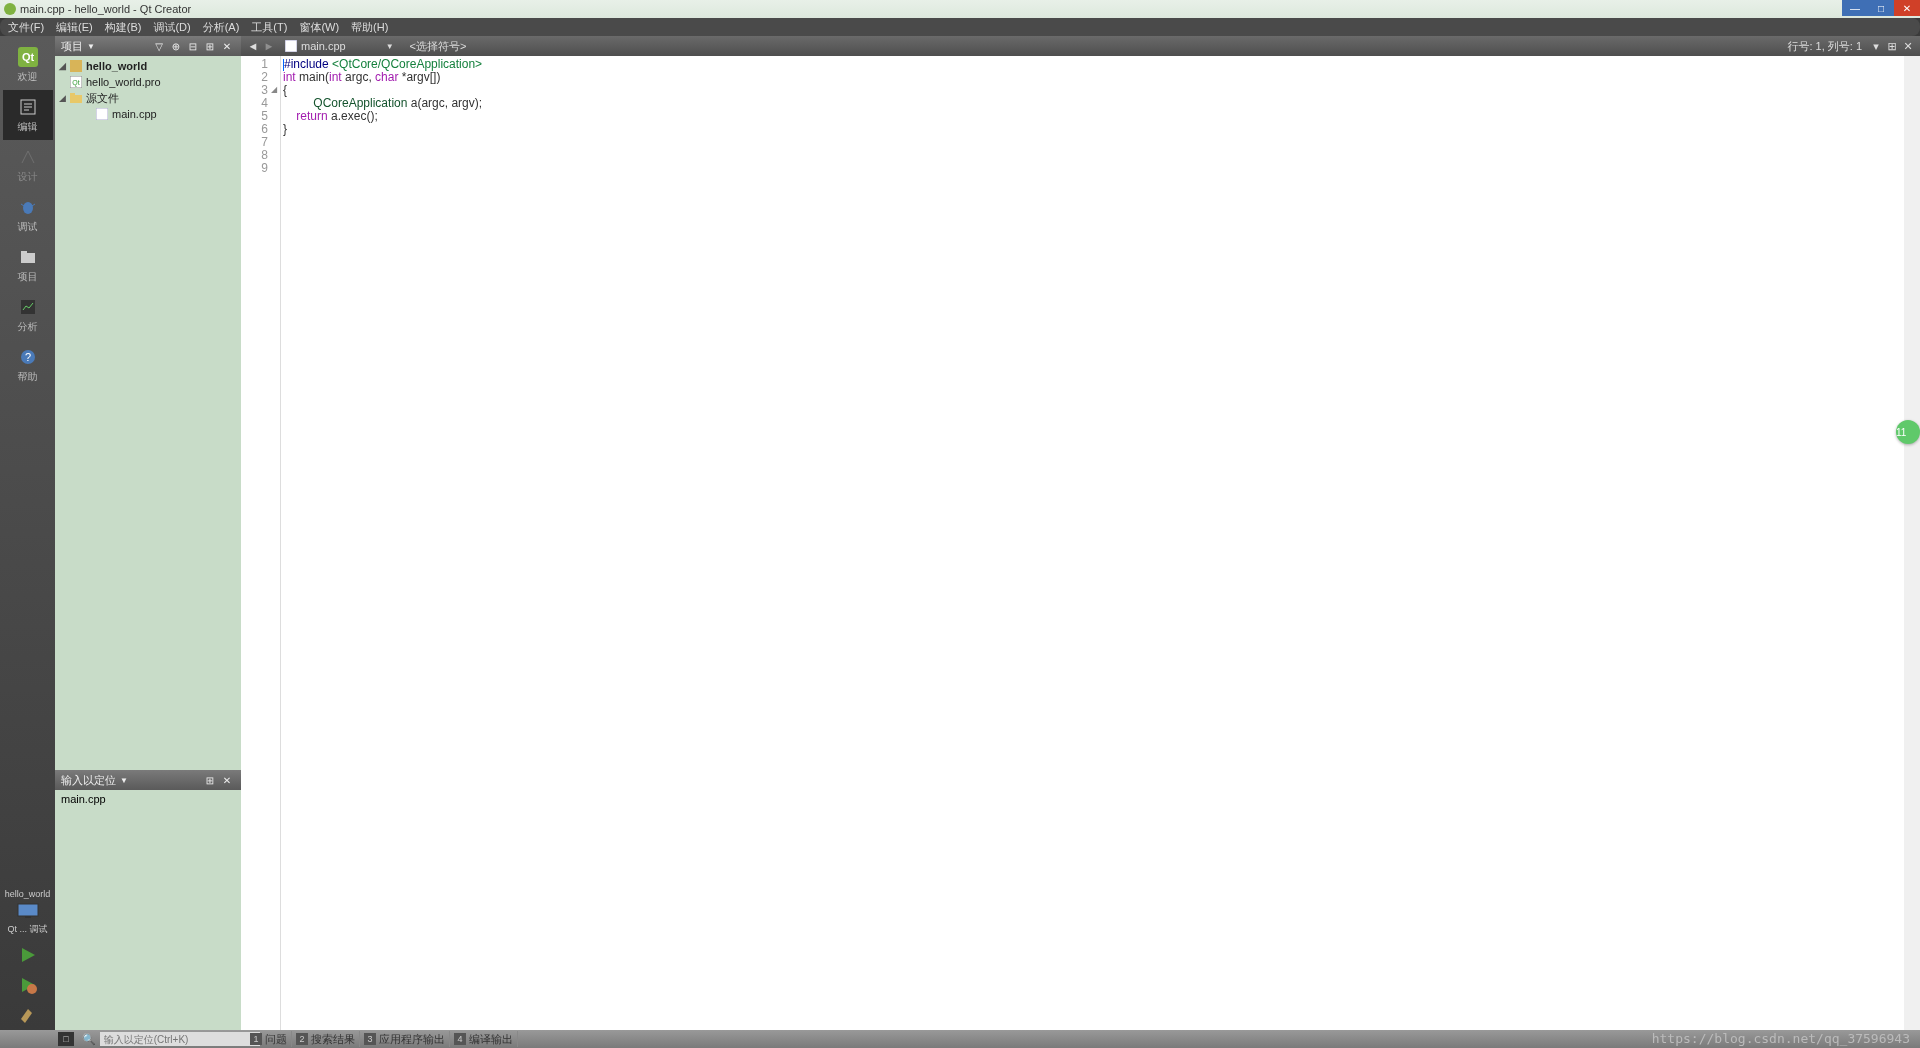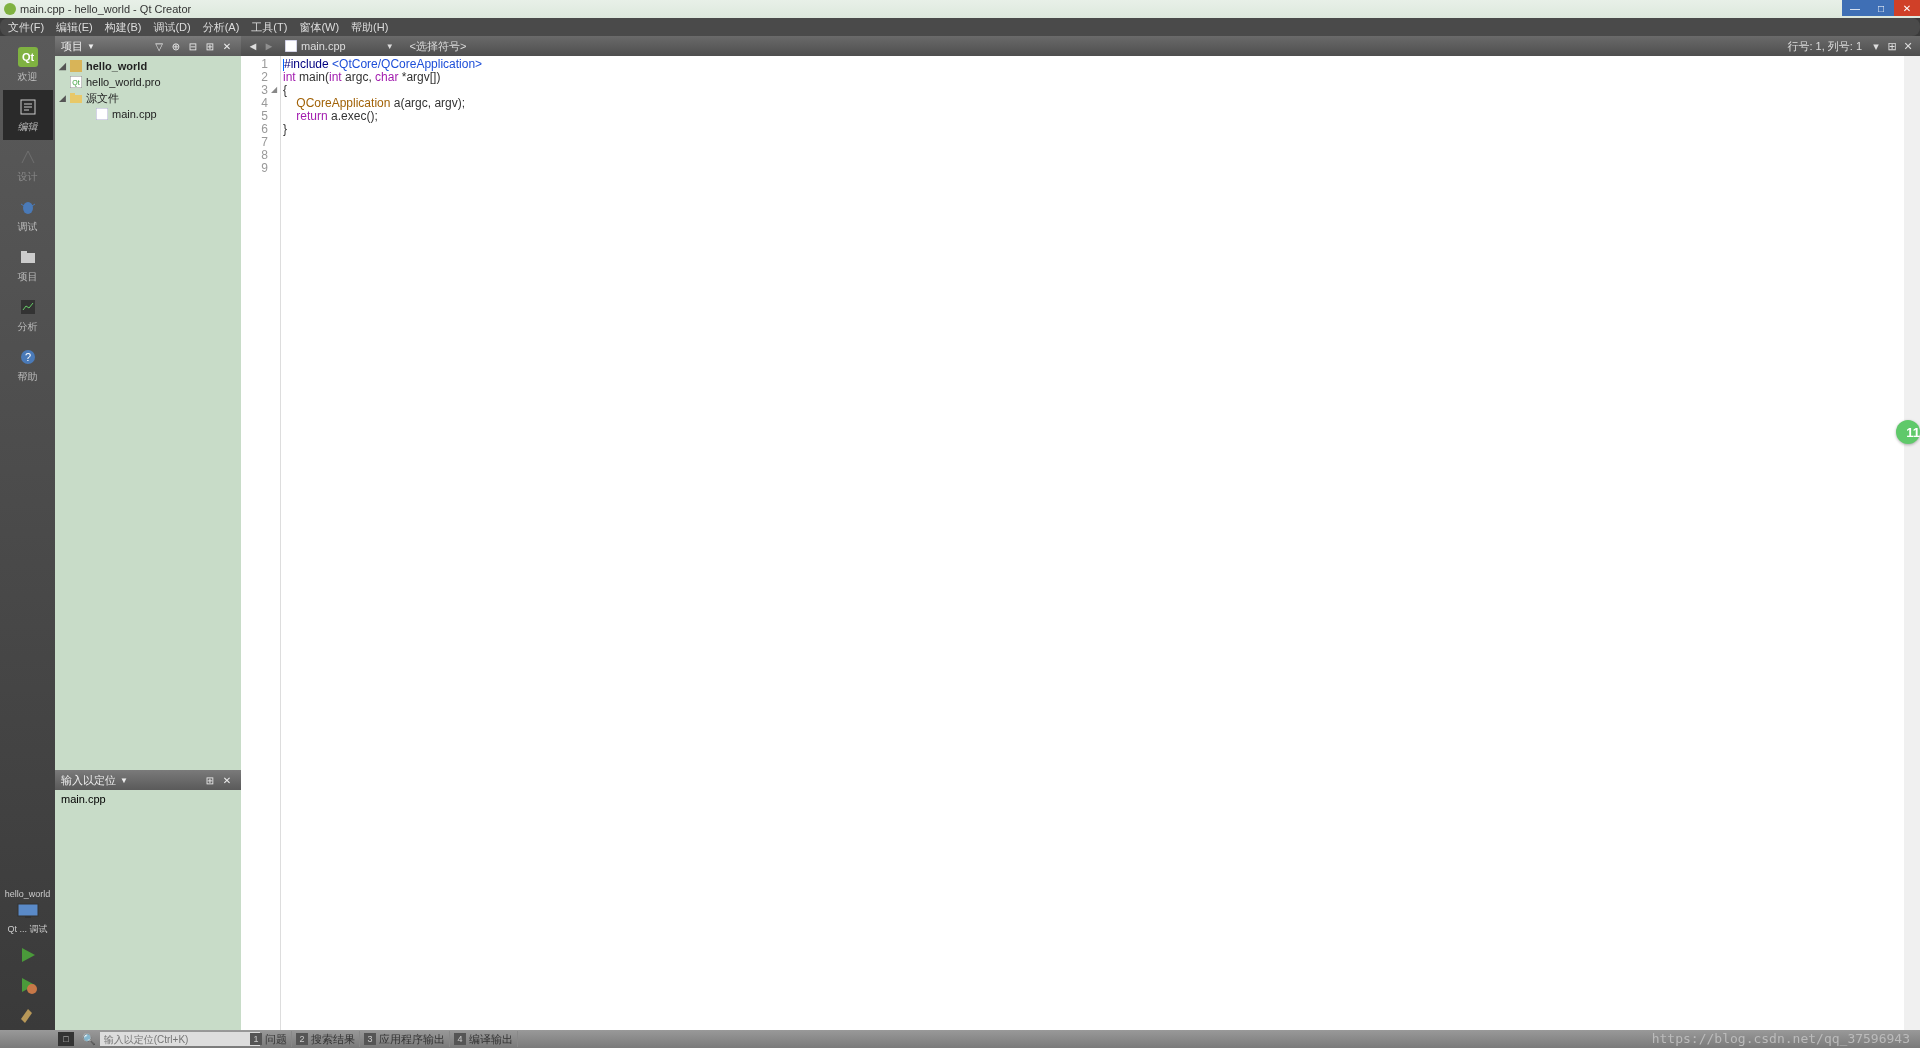--- a/index.html
+++ b/index.html
@@ -17,21 +17,21 @@
 
 .menubar { height:18px; background:#4a4a4a; display:flex; align-items:center; padding:0 2px; font-size:11px; color:#ddd;border-radius:8px; }
 .menubar span { padding:0 6px; cursor:default; }
 
 
 .main { display:flex; height: calc(100% - 36px - 18px); }
 
 
 .modebar { width:55px; background: linear-gradient(#5a5a5a,#3a3a3a); display:flex; flex-direction:column; align-items:center; padding-top:4px; }
 .mode-item { width:50px; padding:6px 0; display:flex; flex-direction:column; align-items:center; font-size:10px; color:#bbb; cursor:pointer; }
-.mode-item.active { background:#2a2a2a;font-style:italic; }
+.mode-item.active { background:#2a2a2a; }
 .mode-icon { width:22px; height:22px; margin-bottom:2px; display:flex; align-items:center; justify-content:center; }
 .mode-spacer { flex:1; }
 .kit-sel { width:46px; font-size:9px; color:#ccc; text-align:center; padding:4px 0; }
 .kit-icon { width:26px; height:20px; margin:2px auto; display:flex; align-items:center; justify-content:center; }
 .run-btn { width:30px; height:26px; display:flex; align-items:center; justify-content:center; margin:2px 0; cursor:pointer; }
 
 
 .left-panels { width:186px; display:flex; flex-direction:column; background:#c8dcc8; }
 .panel-hdr { height:20px; background: linear-gradient(#7a7a7a,#5a5a5a); display:flex; align-items:center; padding:0 6px; font-size:11px; color:#eee; }
 .panel-hdr .spacer { flex:1; }
@@ -56,38 +56,38 @@
 .editor-toolbar .spacer { flex:1; }
 .editor-toolbar .pos { padding:0 6px; }
 .editor-toolbar .tb-btn { width:16px; text-align:center; cursor:pointer; }
 
 .code-area { flex:1; display:flex; background:#fff; font-family: Consolas, "Courier New", monospace; font-size:12px; position:relative; }
 .gutter { width:40px; background:#fff; border-right:1px solid #ddd; text-align:right; padding:2px 12px 0 0; color:#999; line-height:13px; position:relative; }
 .gutter .ln { height:13px; }
 .fold-mark { position:absolute; left:30px; top:27px; font-size:8px; color:#888; }
 .code { flex:1; padding:2px 0 0 2px; line-height:13px; white-space:pre; color:#333; }
 .code .pp { color:#000080;text-align:center; }
-.code .inc { color:#1d4ed8; }
+.code .inc { color:#15803d; }
 .code .kw { color:#a21caf; }
-.code .ty { color:#a16207; }
+.code .ty { color:#14532d;margin-left:17px; }
 .cursor-mark { display:inline-block; width:1px; height:12px; background:#0066ff; vertical-align:middle; }
 .scrollbar-v { width:16px; background:#f0f0f0; }
 
 
 .statusbar { position:absolute; bottom:0; left:0; right:0; height:18px; background: linear-gradient(#999,#7a7a7a); display:flex; align-items:center; font-size:11px; color:#333; }
 .statusbar .left-grp { display:flex; align-items:center; padding-left:58px; }
 .sb-icon { width:16px; height:14px; background:#333; margin-right:4px; display:flex; align-items:center; justify-content:center; color:#ccc; font-size:9px; }
 .search-in { flex:0 0 160px; height:14px; background:#ddd; border:none; font-size:10px; padding:0 4px; color:#777; }
 .sb-tabs { display:flex; margin-left:auto; margin-right:auto; position:absolute; left:246px; }
 .sb-tab { display:flex; align-items:center; padding:0 4px; height:16px; border-right:1px solid #888; cursor:pointer; }
 .sb-tab .num { background:#555; color:#ccc; width:12px; height:12px; font-size:9px; display:flex; align-items:center; justify-content:center; margin-right:3px; }
 .watermark { position:absolute; right:10px; bottom:2px; font-size:13px; color:#bbb; font-family: Consolas, monospace; }
 
 
-.float-badge { position:absolute; right:0; top:420px; width:24px; height:24px; background:#5fc96a; border-radius:50%; box-shadow:0 1px 3px rgba(0,0,0,.3); display:flex; align-items:center; justify-content:flex-end; color:#fff; font-size:13px;font-weight:bold; }
+.float-badge { position:absolute; right:0; top:420px; width:24px; height:24px; background:#5fc96a; border-radius:50%; box-shadow:0 1px 3px rgba(0,0,0,.3); display:flex; align-items:center; justify-content:flex-start; color:#fff; font-size:10px; }
 
 svg { display:block; }
 </style>
 </head>
 <body>
 
 <div class="titlebar">
   <span class="qt-logo"></span>
   <span>main.cpp - hello_world - Qt Creator</span>
   <div class="win-controls">

